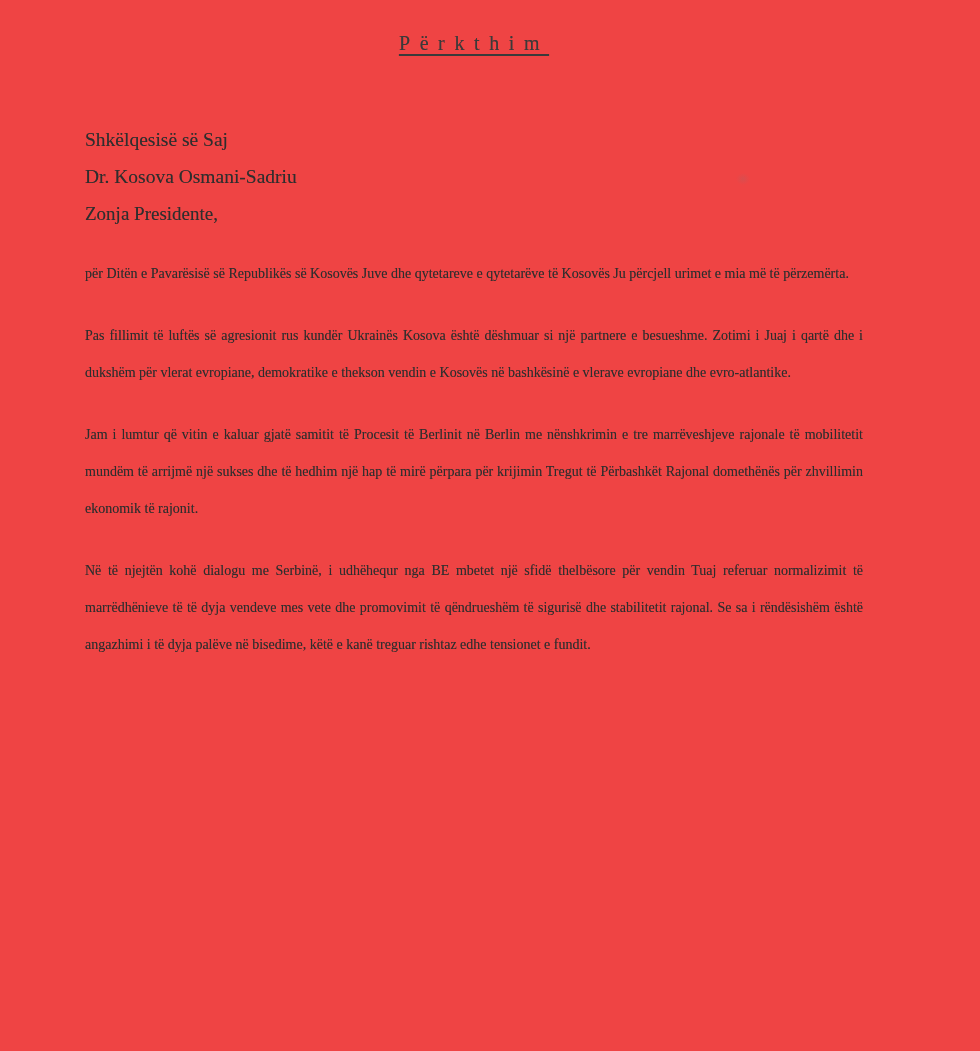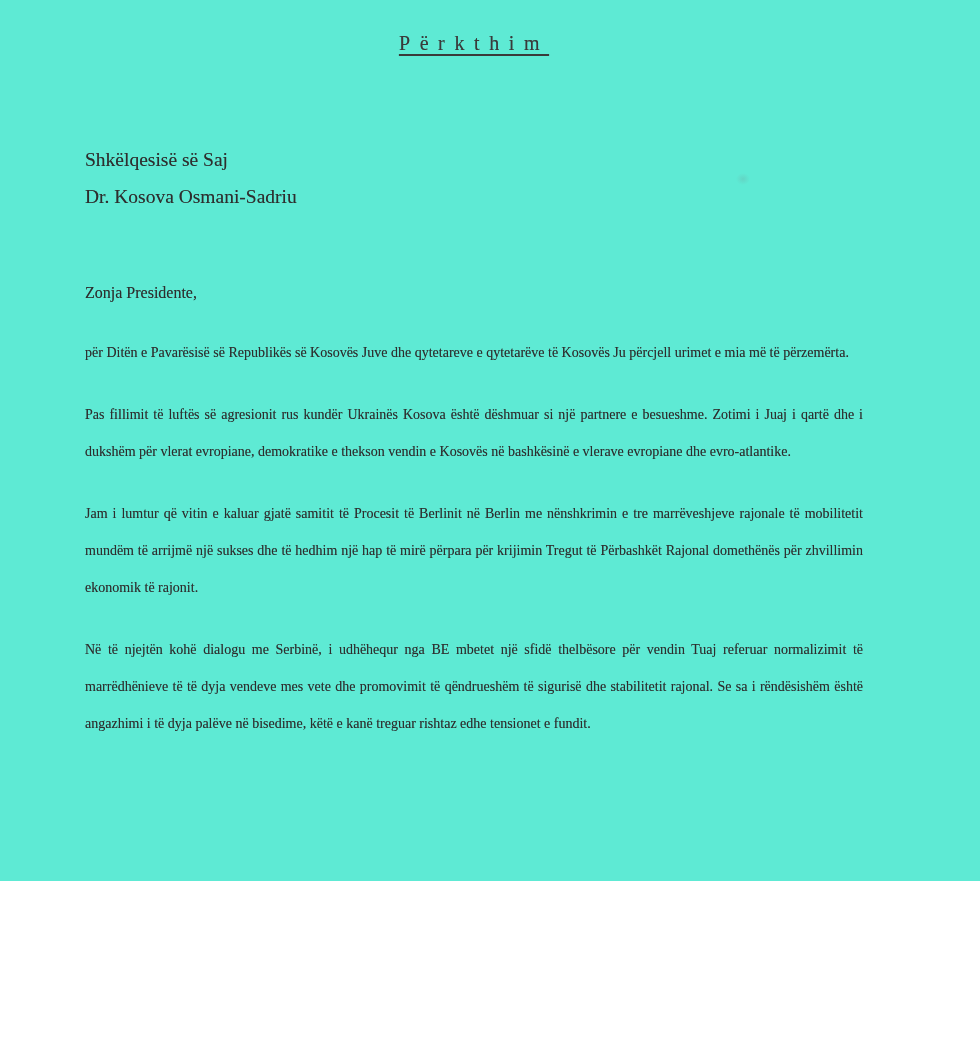--- a/index.html
+++ b/index.html
@@ -4,22 +4,22 @@
 <style>
   * { margin: 0; padding: 0; box-sizing: border-box; }
 
   html, body {
     background: #ffffff;
   }
 
   .page {
     position: relative;
     width: 980px;
-    height: 881px;
-    background: #5eead4;
+    height: 1051px;
+    background: #ef4444;
     overflow: hidden;
     font-family: "Liberation Serif", "DejaVu Serif", serif;
     color: #2e2e2e;
     
     text-shadow: 0 0 0.5px rgba(46,46,46,0.45);
   }
 
   .content {
     margin-left: 85px;
     width: 778px;
@@ -31,28 +31,27 @@
     font-size: 20px;
     line-height: 26px;
     letter-spacing: 0.48em;
     text-decoration: underline;
     text-underline-offset: 4px;
     color: #3a3a3a;
     font-weight: normal;
   }
 
   .address-block {
-    margin-top: 86px;
+    margin-top: 66px;
     font-size: 19.5px;
     line-height: 36.5px;
   }
 
   .salutation {
-    margin-top: 59px;
-    font-size: 16px;
+    font-size: 19px;
     line-height: 37px;
   }
 
   .body-text {
     margin-top: 23px;
   }
 
   .body-text p {
     font-size: 14px;
     line-height: 37px;

